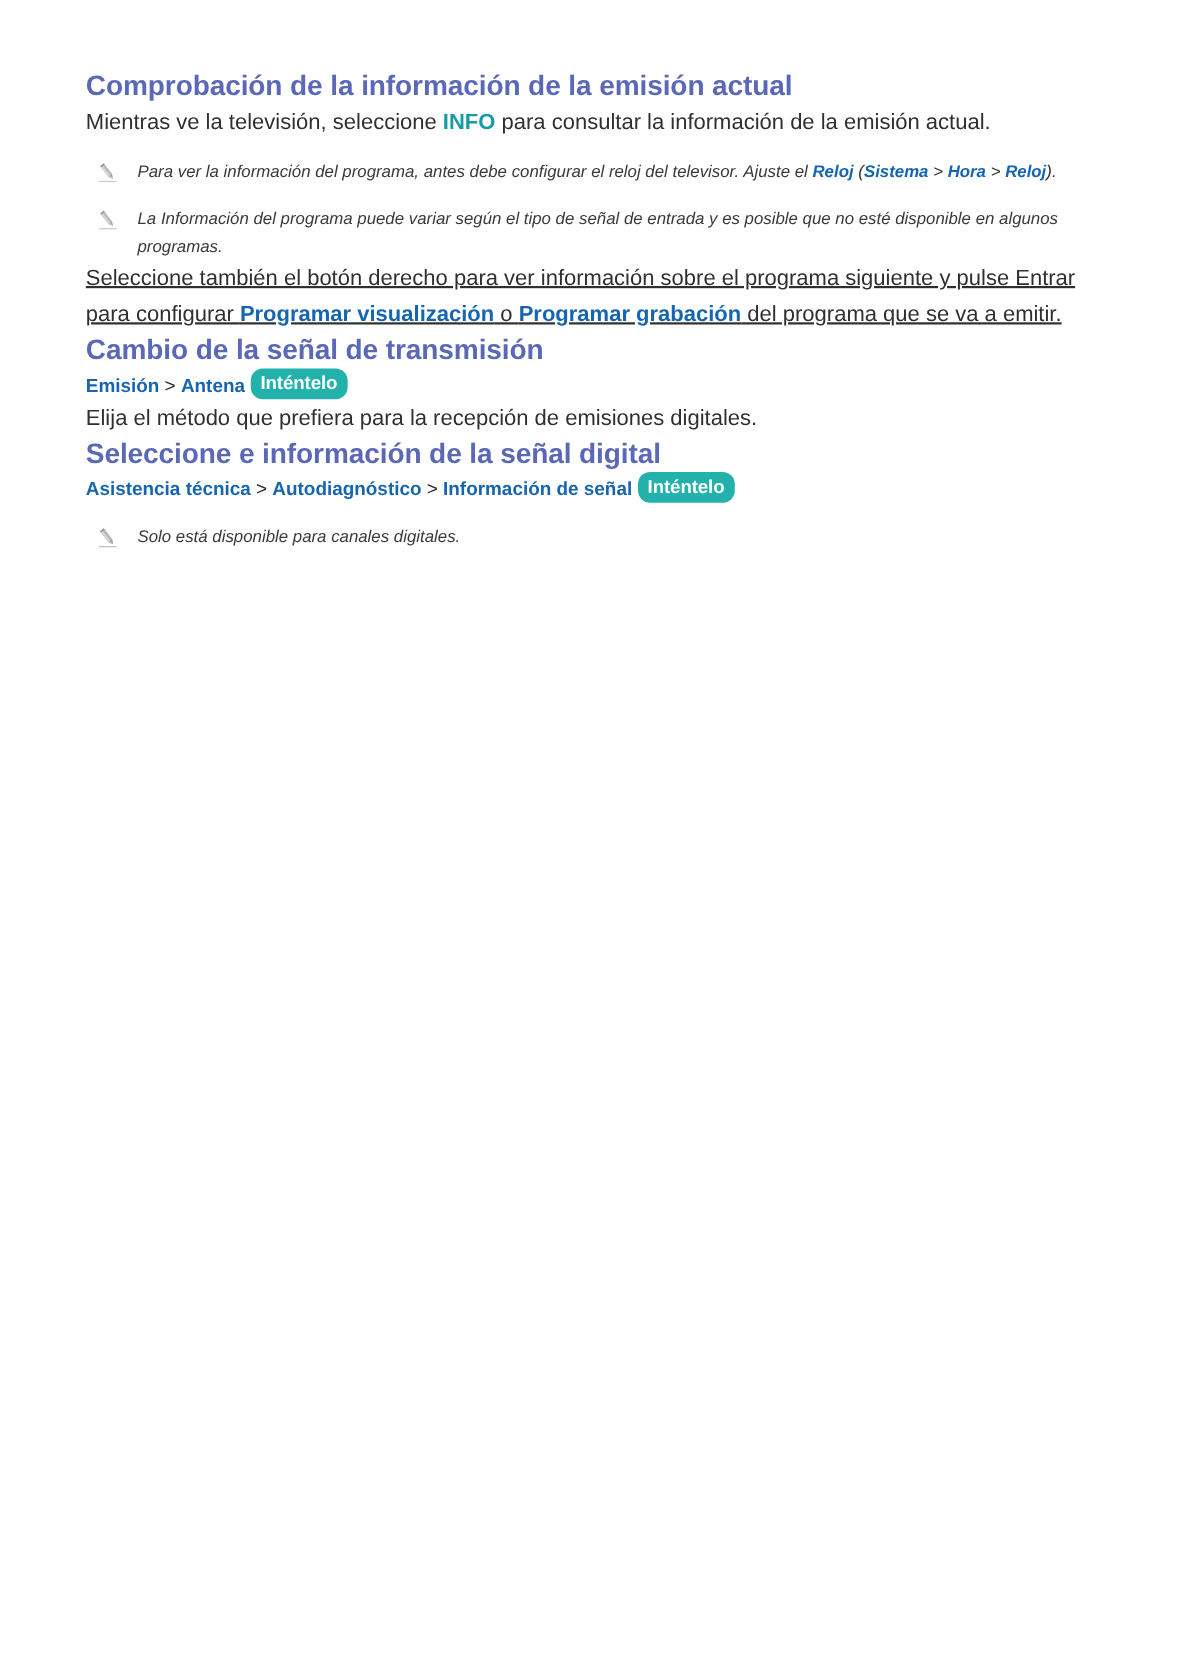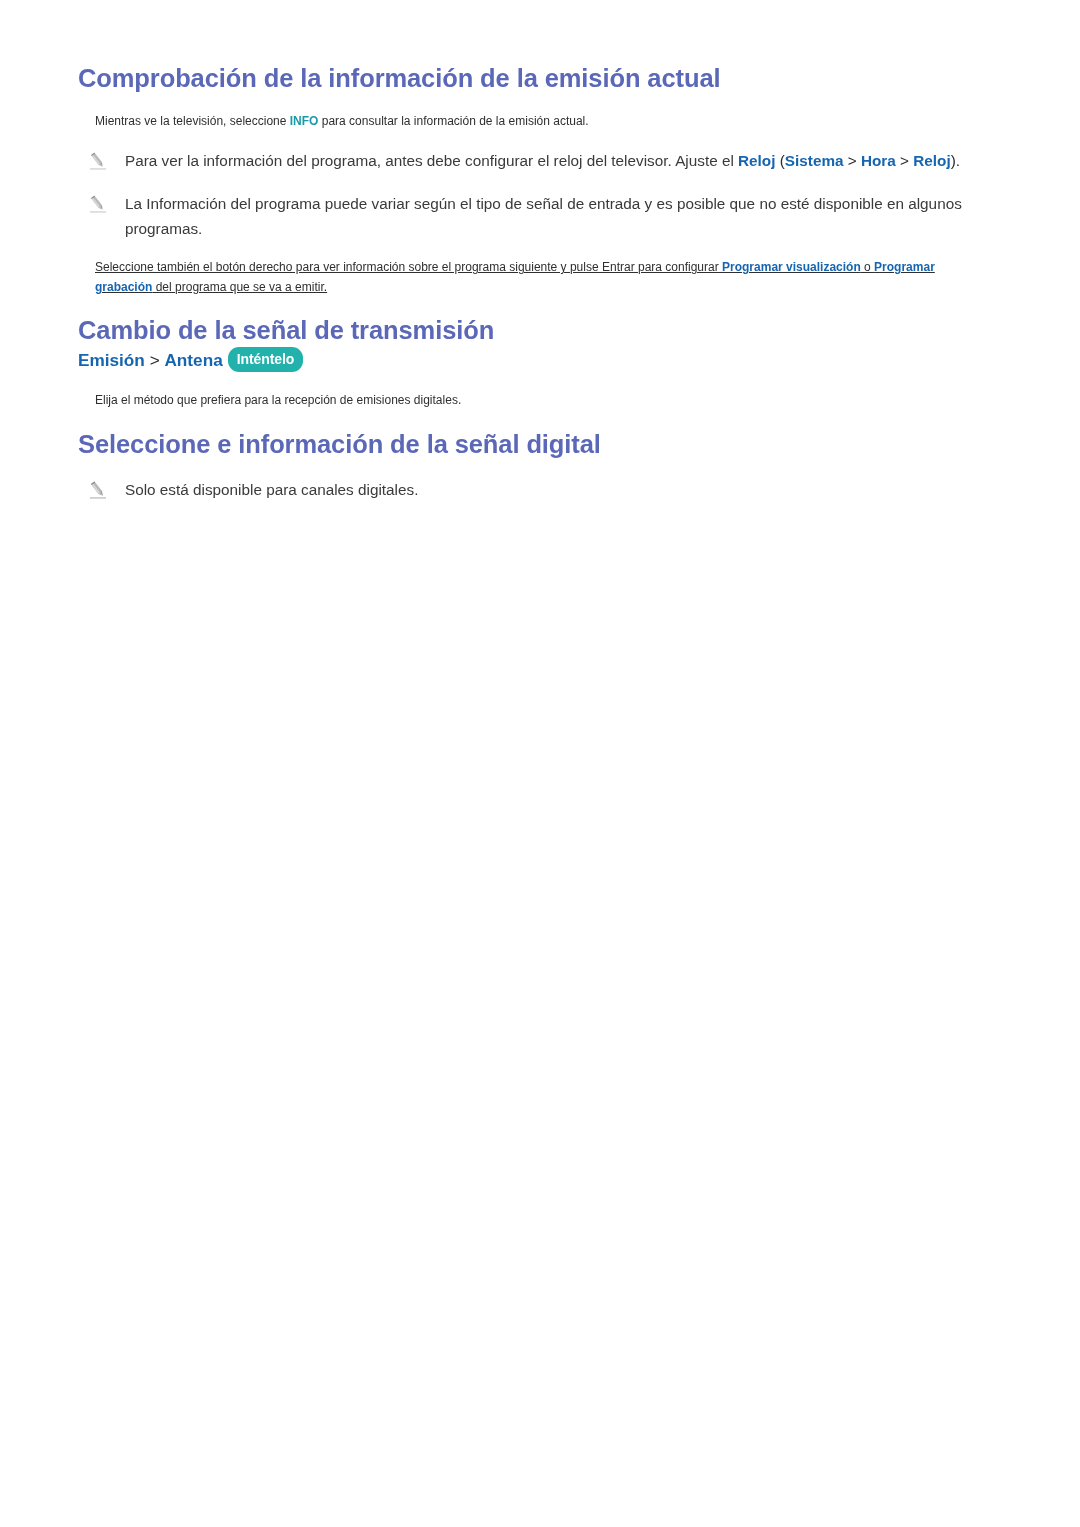--- a/index.html
+++ b/index.html
@@ -36,24 +36,24 @@
     margin: 0;
     padding: 0;
     line-height: 1.28;
     letter-spacing: -0.1px;
   }
   .heading-gap-1 { margin-top: 0; }
   .heading-gap-2 { margin-top: 56px; }
   .heading-gap-3 { margin-top: 56px; }
 
   p.body-text {
-    font-size: 12px;
+    font-size: 20px;
     line-height: 1.62;
     color: #2f2f2f;
-    margin: 17px;
+    margin: 0;
     padding: 0;
   }
   .body-gap { margin-top: 20px; }
   .body-gap-sm { margin-top: 16px; }
   .body-gap-lg { margin-top: 26px; text-decoration: underline; }
 
   
   .mlink {
     color: #1565b0;
     font-weight: bold;
@@ -79,21 +79,21 @@
     padding: 0;
     white-space: nowrap;
   }
   .breadcrumb-line .mlink { font-weight: bold; }
 
   
   .badge {
     display: inline-block;
     background: #22b2ab;
     color: #ffffff;
-    font-size: 14px;
+    font-size: 17px;
     font-weight: bold;
     line-height: 1;
     padding: 5px 9px 6px 9px;
     border-radius: 11px;
     vertical-align: 2px;
     margin-left: 5px;
     letter-spacing: -0.1px;
   }
 
   
@@ -102,20 +102,21 @@
     margin: 0;
     padding: 0;
   }
   ul.notes li {
     position: relative;
     padding-left: 47px;
     font-size: 15.3px;
     line-height: 1.62;
     color: #3a3a3a;
     margin-top: 18px;
+    font-style: italic;
   }
   ul.notes li:first-child { margin-top: 18px; }
   .notes-block { margin-top: 16px; }
 
   .pencil-icon {
     position: absolute;
     left: 10px;
     top: 2px;
     width: 20px;
     height: 20px;
@@ -176,20 +177,23 @@
     <h2 class="section-heading heading-gap-2">Cambio de la señal de transmisión</h2>
 
     <p class="breadcrumb-line body-gap">
       <span class="mlink">Emisión</span><span class="msep"> &gt; </span><span class="mlink">Antena</span><span class="badge">Inténtelo</span>
     </p>
 
     <p class="body-text body-gap-sm">Elija el método que prefiera para la recepción de emisiones digitales.</p>
 
     <h2 class="section-heading heading-gap-3">Seleccione e información de la señal digital</h2>
 
+    <p class="breadcrumb-line body-gap">
+      <span class="mlink">Asistencia técnica</span><span class="msep"> &gt; </span><span class="mlink">Autodiagnóstico</span><span class="msep"> &gt; </span><span class="mlink">Información de señal</span><span class="badge">Inténtelo</span>
+    </p>
 
 
     <ul class="notes notes-block">
       <li>
         <span class="pencil-icon">
           <svg viewBox="0 0 20 20" width="20" height="20" aria-hidden="true">
             <g transform="rotate(-38 10 10)">
               <rect x="8.2" y="1.6" width="4.2" height="11.6" fill="#b9b9b9"></rect>
               <rect x="8.2" y="1.6" width="2.0" height="11.6" fill="#d6d6d6"></rect>
               <polygon points="8.2,13.2 12.4,13.2 10.3,17.2" fill="#9e9e9e"></polygon>

